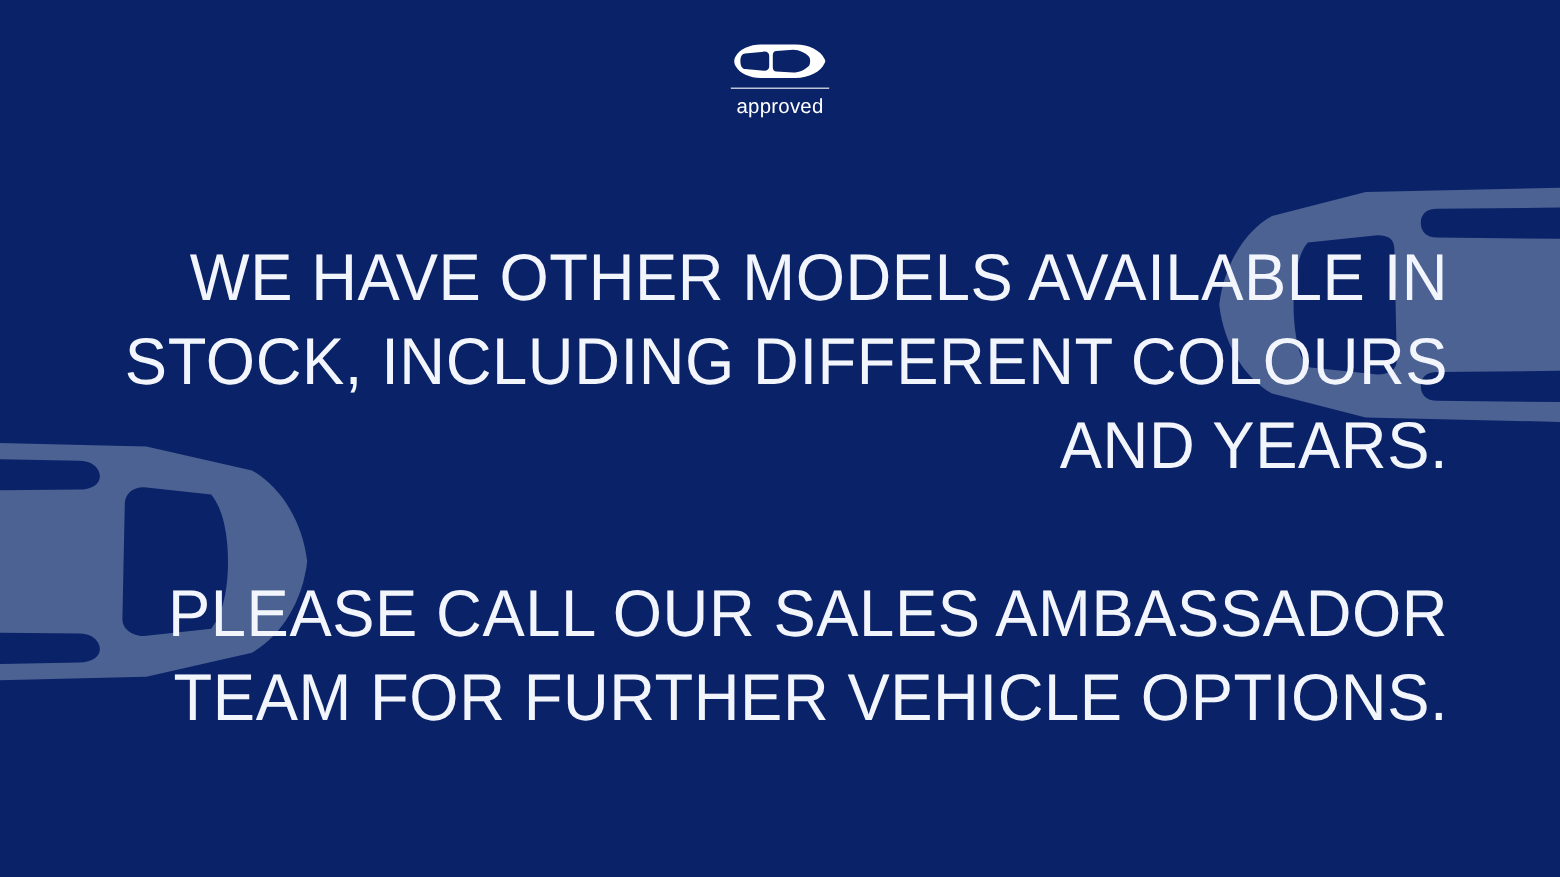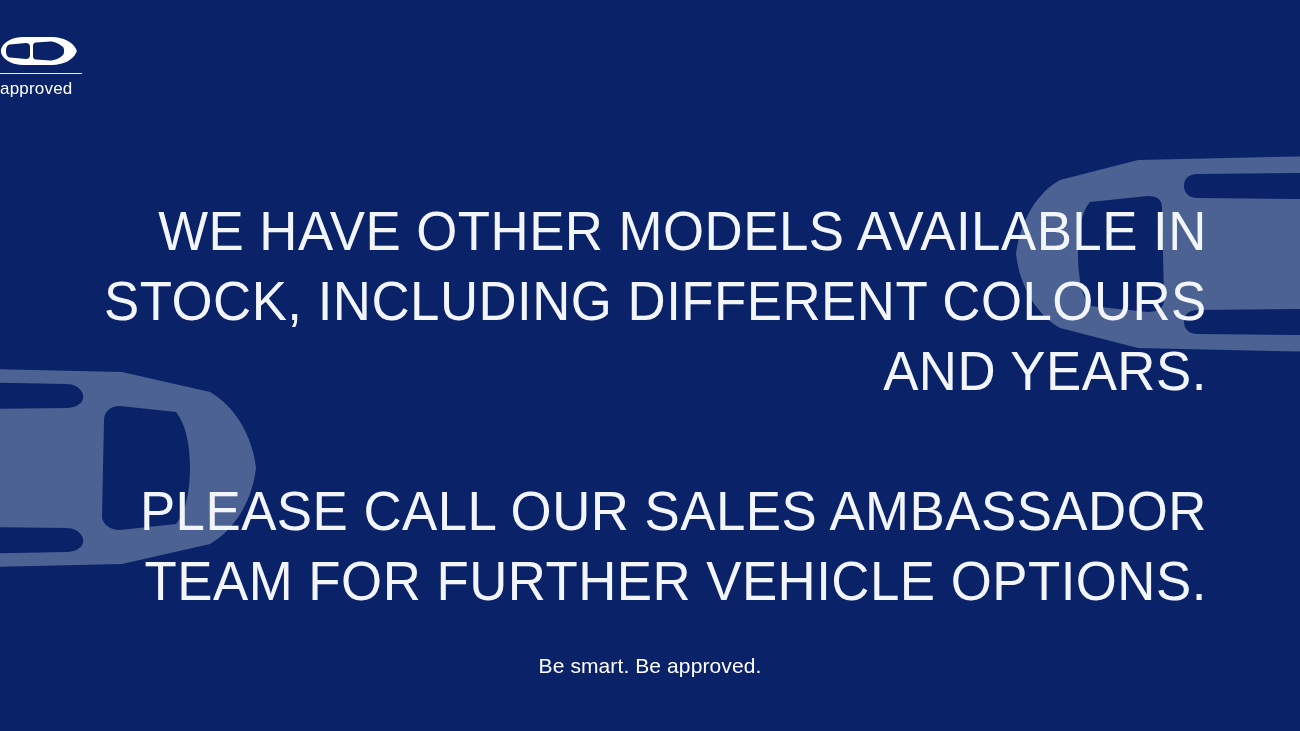--- a/index.html
+++ b/index.html
@@ -52,21 +52,21 @@
   .car-watermark svg { display: block; width: 100%; height: 100%; }
 
   
   .logo-block {
     position: absolute;
     top: 36px;
     left: 0;
     right: 0;
     display: flex;
     flex-direction: column;
-    align-items: flex-start;
+    align-items: center;
   }
 
   .logo-mark {
     width: 78px;
     height: 30px;
   }
   .logo-mark svg { display: block; width: 100%; height: 100%; }
 
   .logo-divider {
     width: 82px;
@@ -274,15 +274,14 @@
     </div>
     <div class="logo-divider"></div>
     <div class="logo-word">approved</div>
   </div>
 
   <div class="headline">
     <span class="para">WE HAVE OTHER MODELS AVAILABLE IN STOCK, INCLUDING DIFFERENT COLOURS AND YEARS.</span>
     <span class="para">PLEASE CALL OUR SALES AMBASSADOR TEAM FOR FURTHER VEHICLE OPTIONS.</span>
   </div>
 
-  <div class="tagline">Be smart. Be approved.</div>
 
 </div>
 
 </body></html>

